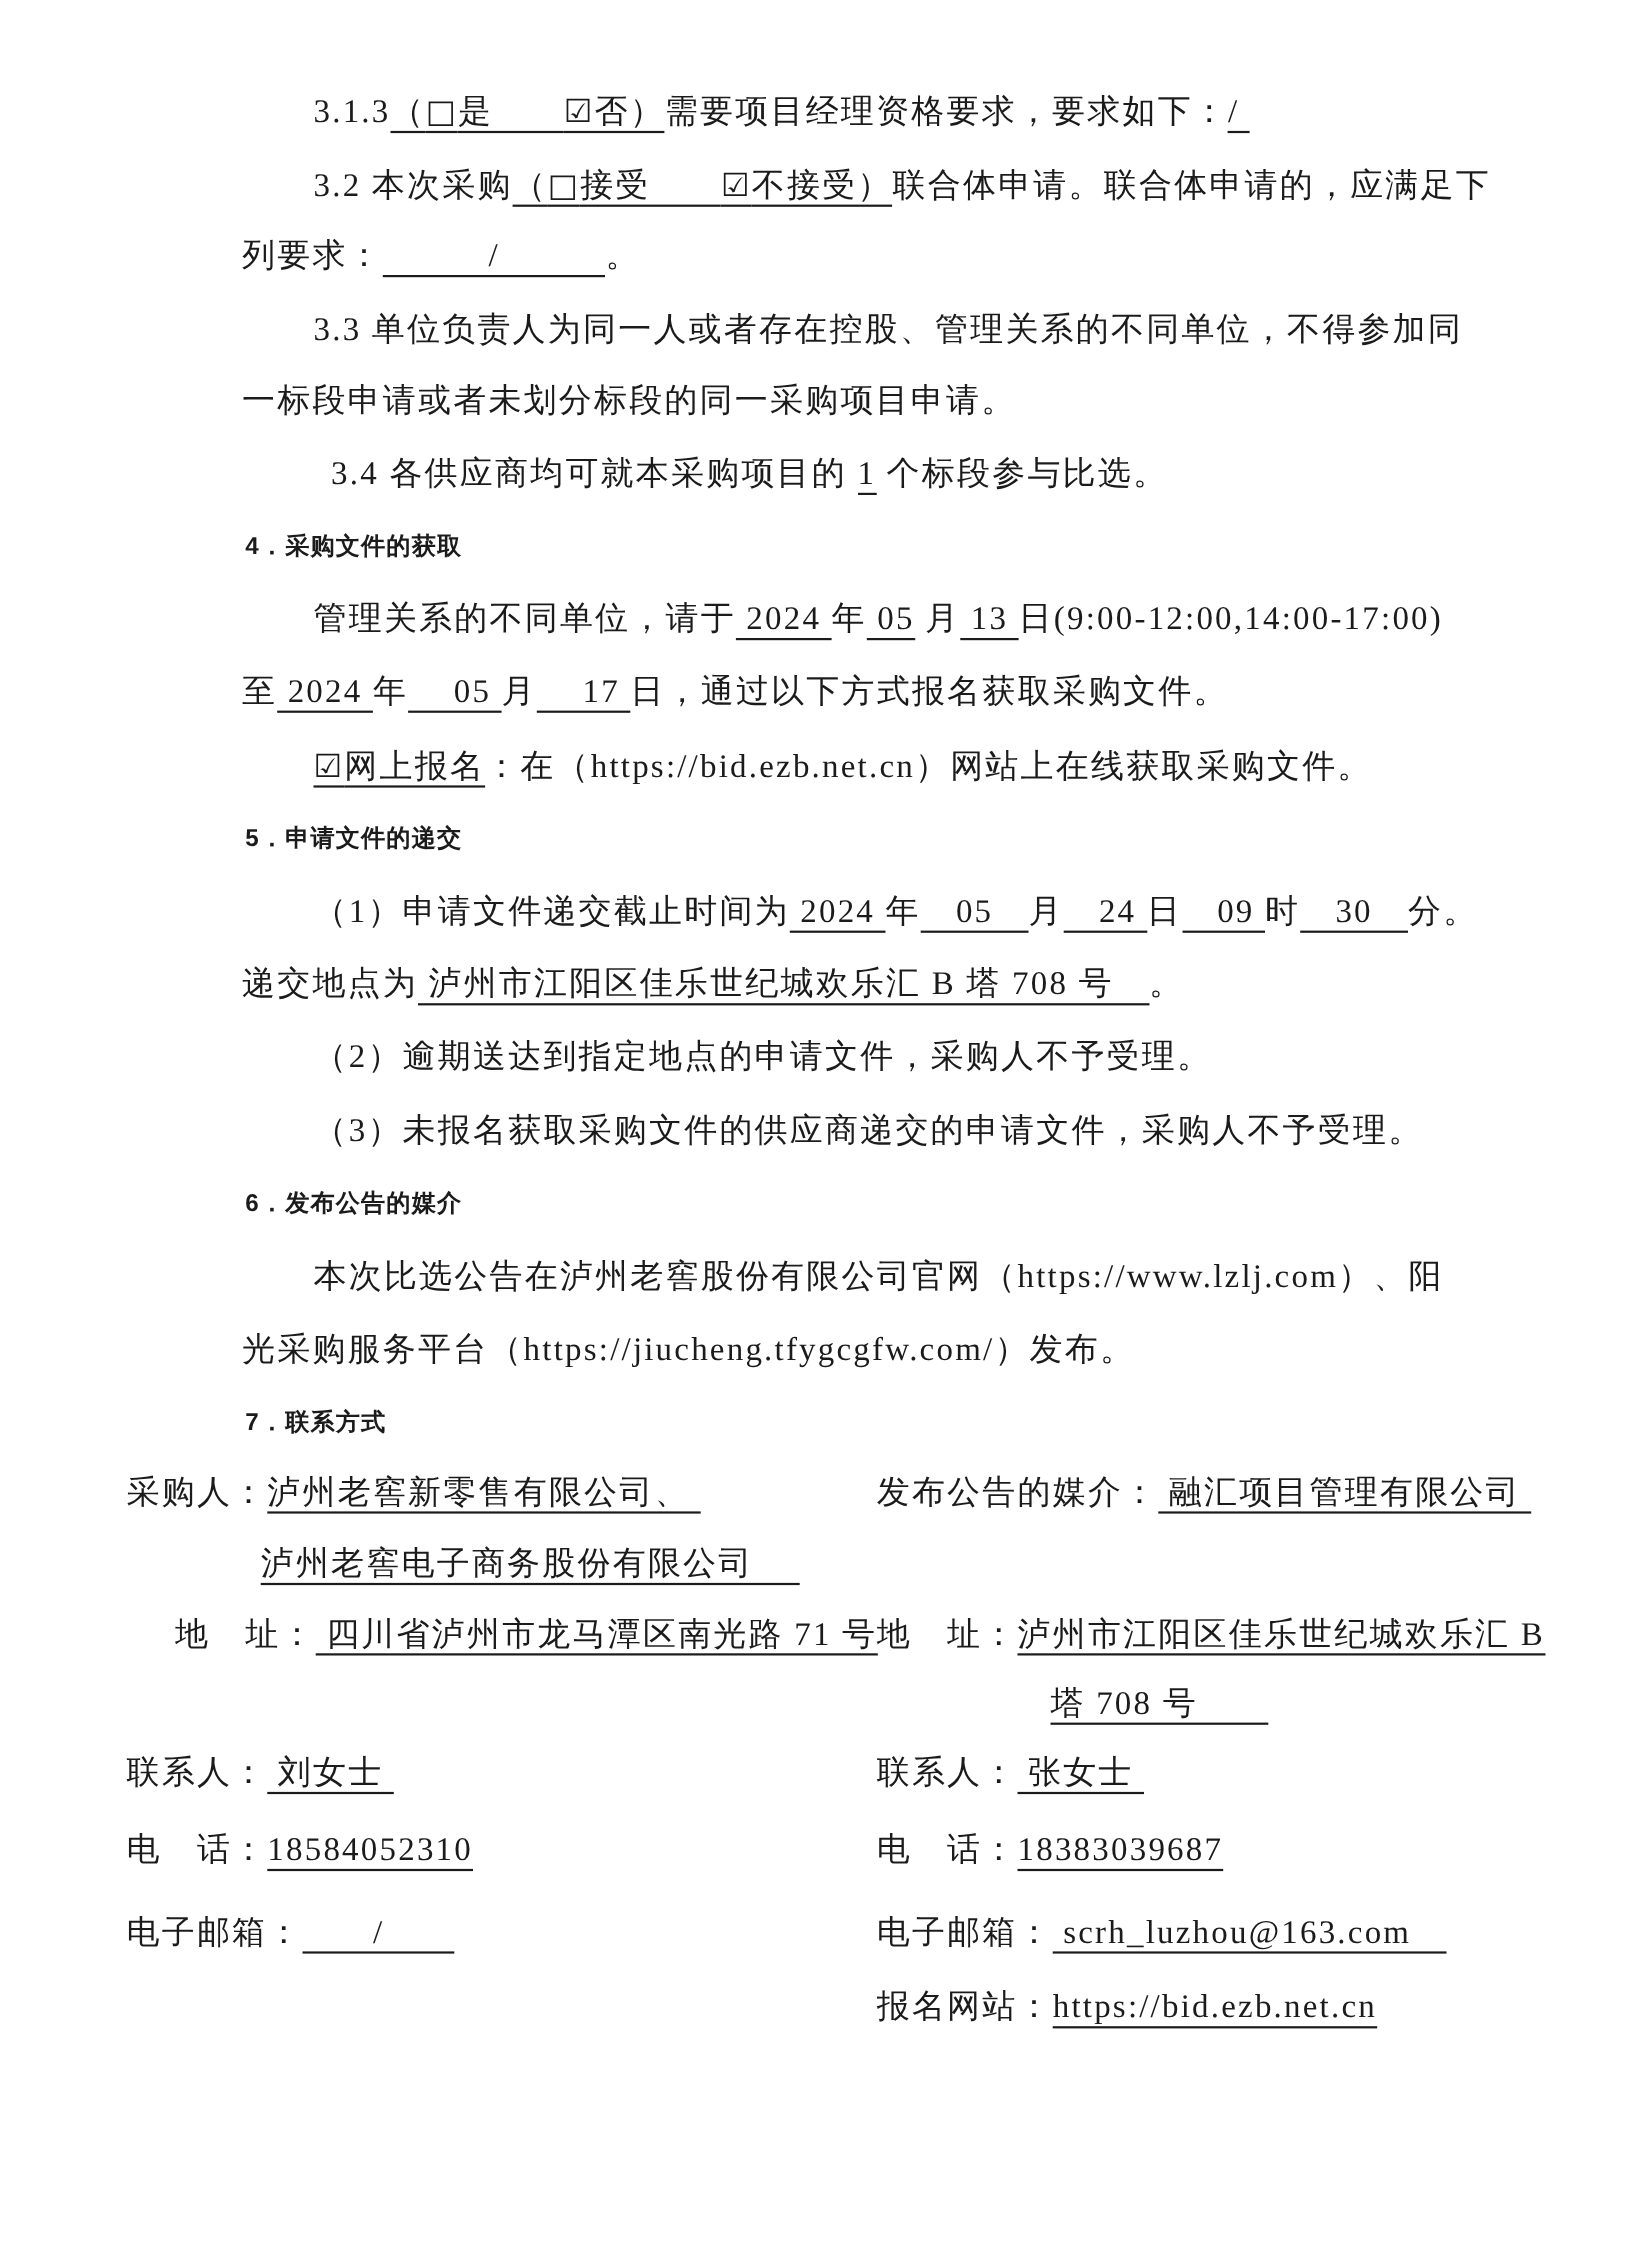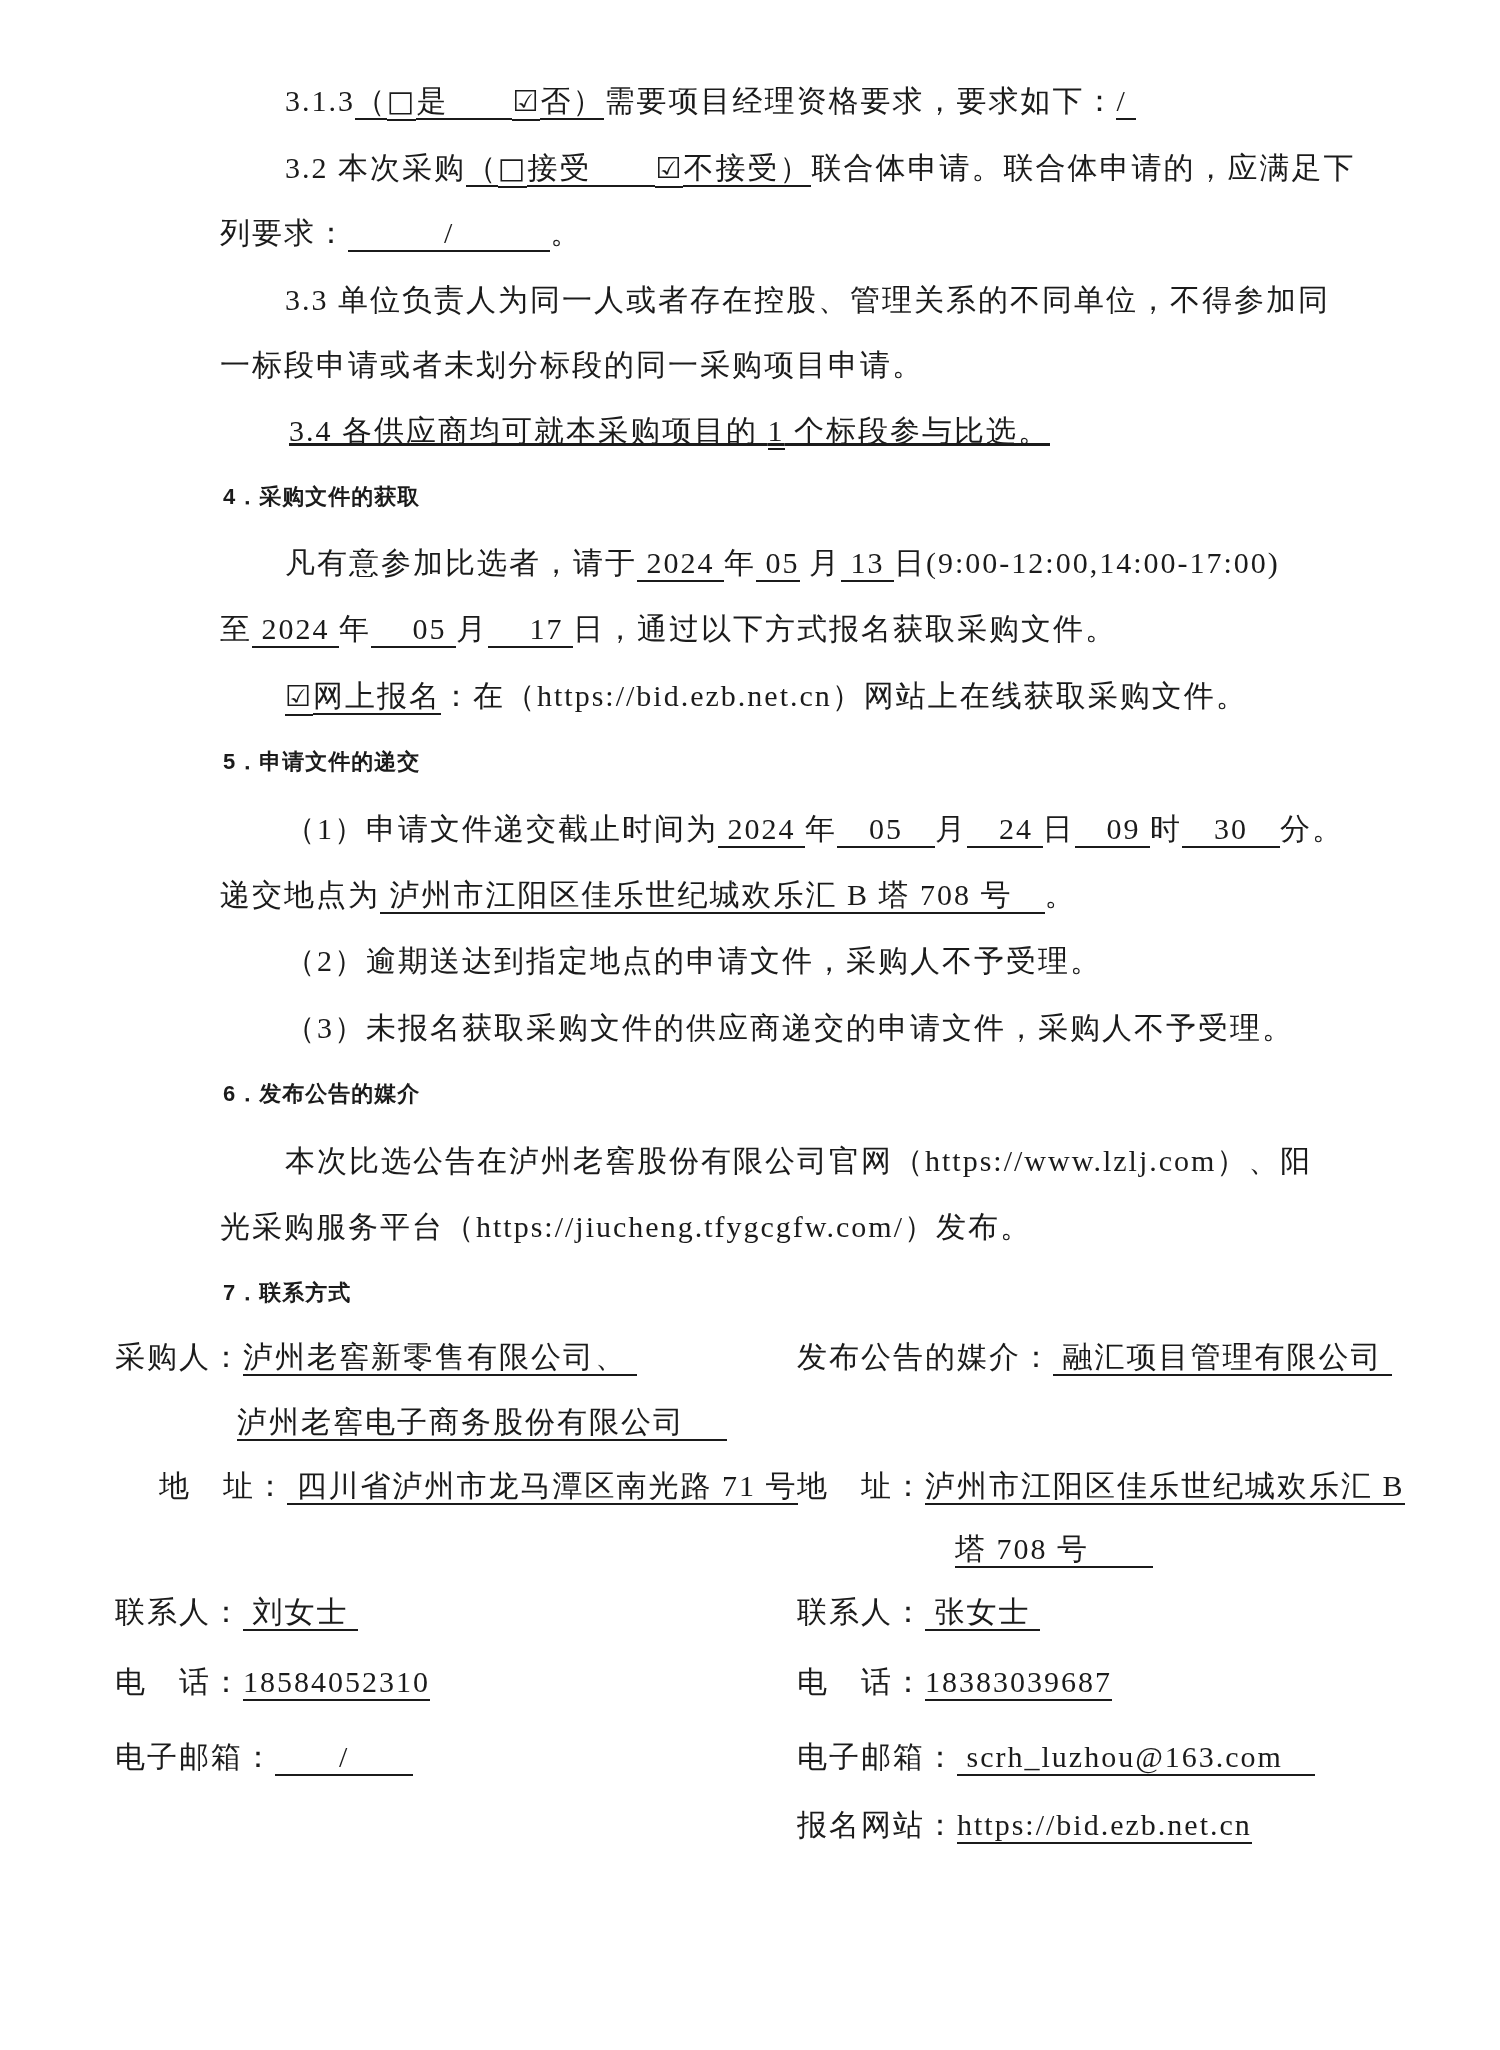--- a/index.html
+++ b/index.html
@@ -33,23 +33,23 @@
 </style>
 </head>
 <body>
 
 <div class="page" style="background: rgb(255, 255, 255); color: rgb(27, 27, 27);">
     <div class="line" style="top: 68px; left: 285px;"><span class="seg">3.1.3</span><span class="seg u">（</span><span class="seg u cb">□</span><span class="seg u">是　　</span><span class="seg u cb">☑</span><span class="seg u">否）</span><span class="seg">需要项目经理资格要求，要求如下：</span><span class="seg u">/ </span></div>
     <div class="line" style="top: 135px; left: 285px;"><span class="seg">3.2 本次采购</span><span class="seg u">（</span><span class="seg u cb">□</span><span class="seg u">接受　　</span><span class="seg u cb">☑</span><span class="seg u">不接受）</span><span class="seg">联合体申请。联合体申请的，应满足下</span></div>
     <div class="line" style="top: 200px; left: 220px; font-family: Liberation Serif, serif;"><span class="seg">列要求：</span><span class="seg u">　　　/　　　</span><span class="seg">。</span></div>
     <div class="line" style="top: 267px; left: 285px;"><span class="seg">3.3 单位负责人为同一人或者存在控股、管理关系的不同单位，不得参加同</span></div>
     <div class="line" style="top: 332px; left: 220px; text-align: center;"><span class="seg">一标段申请或者未划分标段的同一采购项目申请。</span></div>
-    <div class="line" style="top: 398px; left: 289px; text-decoration: underline;"><span class="seg">3.4 各供应商均可就本采购项目的 </span><span class="seg u">1</span><span class="seg"> 个标段参与比选。</span></div>
+    <div class="line" style="top: 398px; left: 301px;"><span class="seg">3.4 各供应商均可就本采购项目的 </span><span class="seg u">1</span><span class="seg"> 个标段参与比选。</span></div>
     <div class="line b" style="top: 464px; left: 223px;"><span class="seg">4．采购文件的获取</span></div>
-    <div class="line" style="top: 530px; left: 285px;"><span class="seg">凡有意参加比选者，请于</span><span class="seg u"> 2024 </span><span class="seg">年</span><span class="seg u"> 05</span><span class="seg"> 月</span><span class="seg u"> 13 </span><span class="seg">日(9:00-12:00,14:00-17:00)</span></div>
+    <div class="line" style="top: 530px; left: 285px;"><span class="seg">管理关系的不同单位，请于</span><span class="seg u"> 2024 </span><span class="seg">年</span><span class="seg u"> 05</span><span class="seg"> 月</span><span class="seg u"> 13 </span><span class="seg">日(9:00-12:00,14:00-17:00)</span></div>
     <div class="line" style="top: 596px; left: 220px;"><span class="seg">至</span><span class="seg u"> 2024 </span><span class="seg">年</span><span class="seg u">　 05 </span><span class="seg">月</span><span class="seg u">　 17 </span><span class="seg">日，通过以下方式报名获取采购文件。</span></div>
     <div class="line" style="top: 663px; left: 285px;"><span class="seg u cb">☑</span><span class="seg u">网上报名</span><span class="seg">：在（https://bid.ezb.net.cn）网站上在线获取采购文件。</span></div>
     <div class="line b" style="top: 729px; left: 223px;"><span class="seg">5．申请文件的递交</span></div>
     <div class="line" style="top: 796px; left: 285px;"><span class="seg">（1）申请文件递交截止时间为</span><span class="seg u"> 2024 </span><span class="seg">年</span><span class="seg u">　05　</span><span class="seg">月</span><span class="seg u">　24 </span><span class="seg">日</span><span class="seg u">　09 </span><span class="seg">时</span><span class="seg u">　30　</span><span class="seg">分。</span></div>
     <div class="line" style="top: 862px; left: 220px;"><span class="seg">递交地点为</span><span class="seg u"> 泸州市江阳区佳乐世纪城欢乐汇 B 塔 708 号　</span><span class="seg">。</span></div>
     <div class="line" style="top: 928px; left: 285px;"><span class="seg">（2）逾期送达到指定地点的申请文件，采购人不予受理。</span></div>
     <div class="line" style="top: 995px; left: 285px;"><span class="seg">（3）未报名获取采购文件的供应商递交的申请文件，采购人不予受理。</span></div>
     <div class="line b" style="top: 1061px; left: 223px;"><span class="seg">6．发布公告的媒介</span></div>
     <div class="line" style="top: 1128px; left: 285px;"><span class="seg">本次比选公告在泸州老窖股份有限公司官网（https://www.lzlj.com）、阳</span></div>
     <div class="line" style="top: 1194px; left: 220px;"><span class="seg">光采购服务平台（https://jiucheng.tfygcgfw.com/）发布。</span></div>

